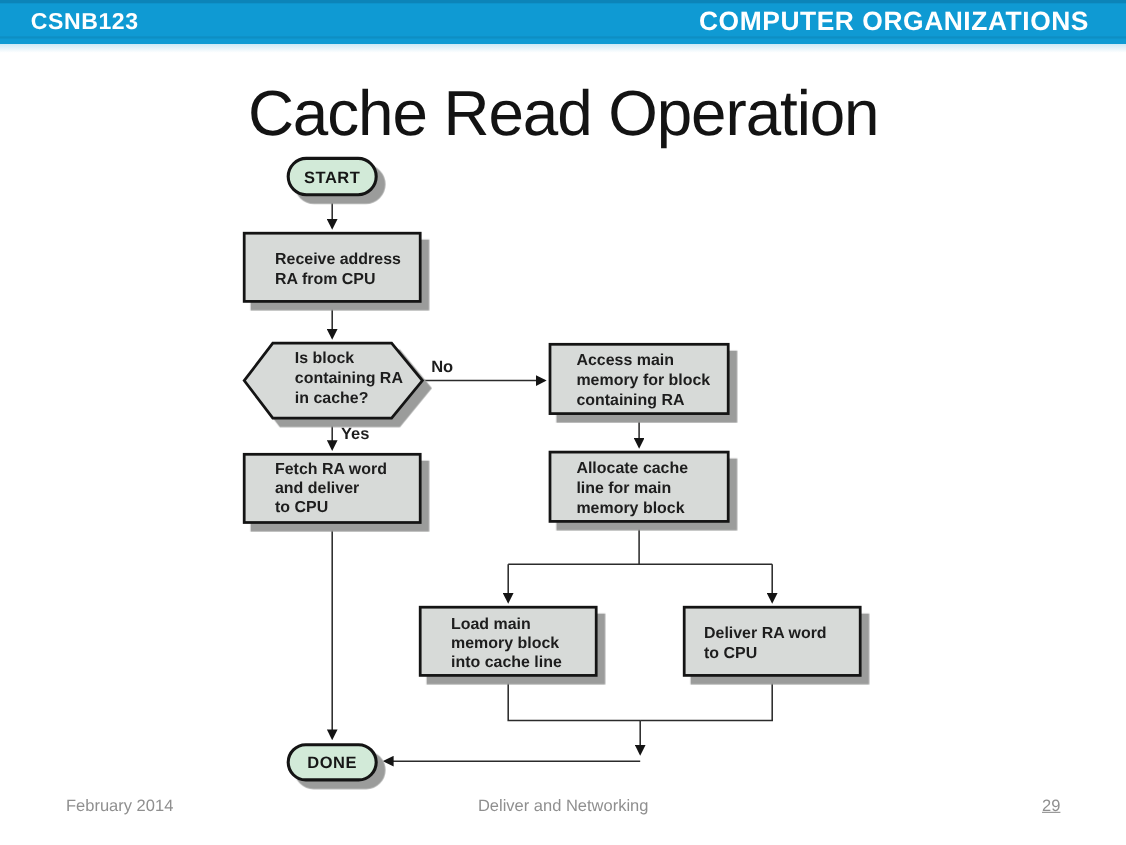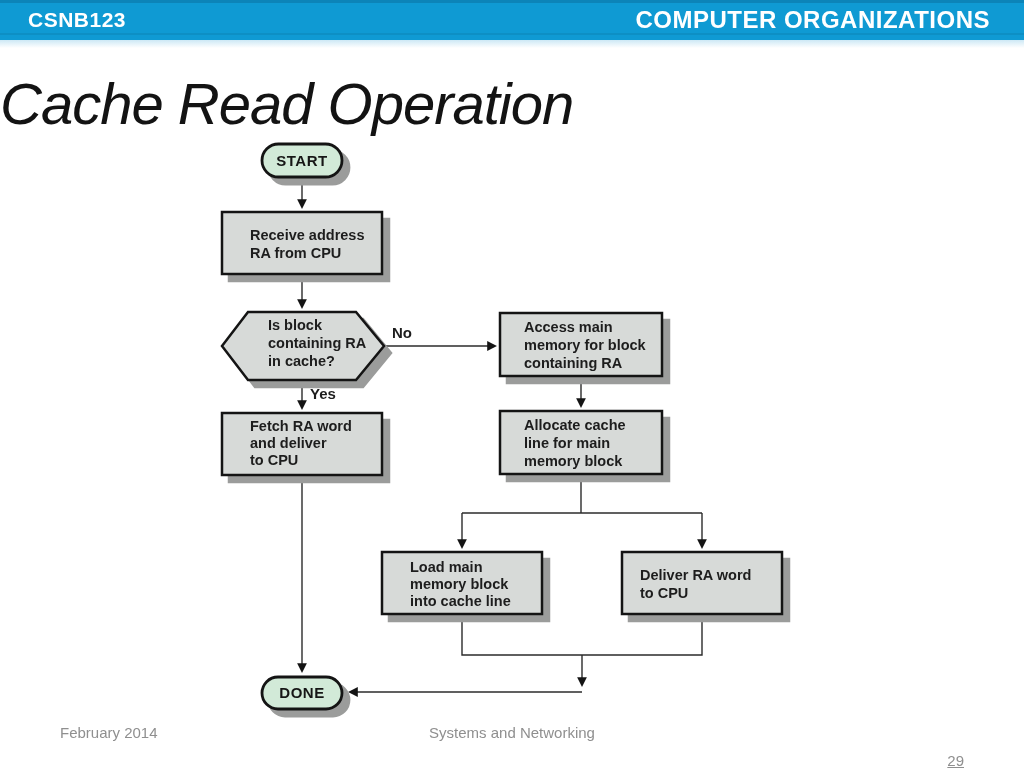--- a/index.html
+++ b/index.html
@@ -21,28 +21,28 @@
   }
   .header .hleft{font-size:21px;font-weight:bold;color:#ffffff;letter-spacing:0.5px;}
   .header .hright{font-size:24px;font-weight:bold;color:#ffffff;letter-spacing:0.5px;}
   .header-accent{
     position:absolute;top:40px;left:0;width:1024px;height:8px;
     background:linear-gradient(#cde8f5,#ffffff);
   }
   
   .slide-title{
     position:absolute;top:70px;left:0;width:1024px;margin:0;
-    font-size:58px;font-weight:400;color:#131313;
-    letter-spacing:-1px;font-family:"Liberation Sans",sans-serif;font-style:italic;
+    text-align:center;font-size:58px;font-weight:400;color:#131313;
+    letter-spacing:-1px;font-family:"Liberation Sans",sans-serif;
   }
   
   .footer-item{position:absolute;font-size:15px;color:#8f8f8f;}
   .footer-date{left:60px;top:724px;}
   .footer-center{left:0;top:724px;width:1024px;text-align:center;}
-  .footer-page{right:60px;top:752px;text-decoration:underline;}
+  .footer-page{right:60px;top:724px;text-decoration:underline;}
   
   svg.flow{position:absolute;top:0;left:0;}
   .box{fill:#d7dad8;stroke:#141414;stroke-width:2.5;filter:drop-shadow(7px 7px 0.6px #9b9c9b);}
   .pill{fill:#d2ead8;stroke:#141414;stroke-width:2.8;filter:drop-shadow(7px 7px 0.6px #9b9c9b);}
   .flowline{stroke:#2b2b2b;stroke-width:1.4;fill:none;}
   .nodetext{font-family:"Liberation Sans",sans-serif;font-size:14.5px;font-weight:600;fill:#1d1d1d;}
   .termtext{font-family:"Liberation Sans",sans-serif;font-size:15px;font-weight:600;fill:#161616;letter-spacing:0.5px;text-anchor:middle;}
   .edgelabel{font-family:"Liberation Sans",sans-serif;font-size:15px;font-weight:600;fill:#1d1d1d;}
 </style>
 </head>
@@ -137,15 +137,15 @@
       <text class="nodetext" x="640" y="598">to CPU</text>
     </g>
 
     <g>
       <rect class="pill" x="262" y="677" width="80" height="32" rx="16" ry="16"></rect>
       <text class="termtext" x="302" y="698">DONE</text>
     </g>
   </svg>
 
   <span class="footer-item footer-date">February 2014</span>
-  <span class="footer-item footer-center">Systems and Networking</span>
+  <span class="footer-item footer-center">Deliver and Networking</span>
   <span class="footer-item footer-page">29</span>
 </div>
 
 </body></html>

